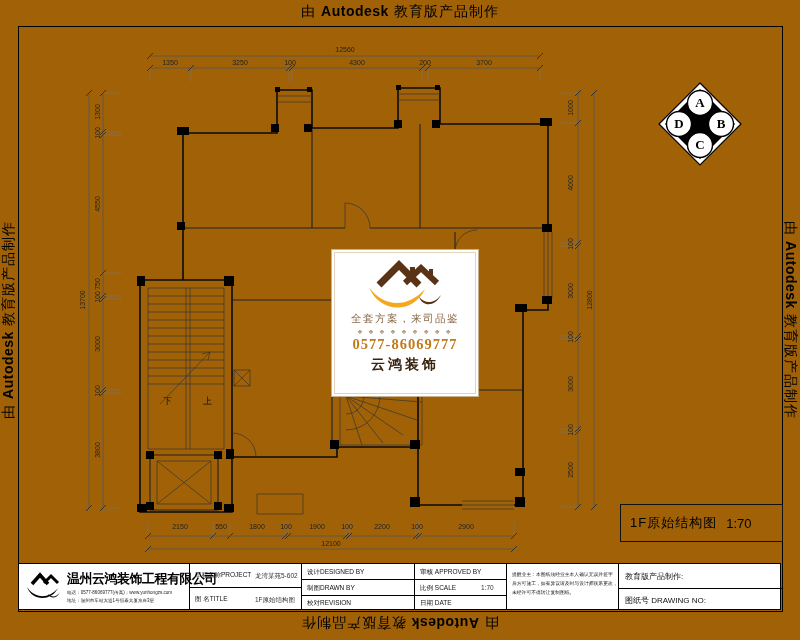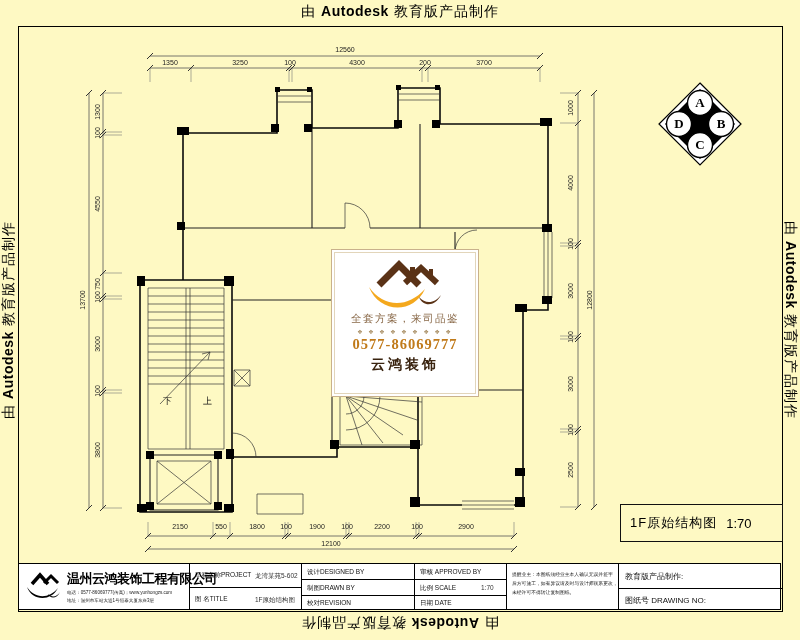--- a/index.html
+++ b/index.html
@@ -1,16 +1,16 @@
 <!DOCTYPE html>
 <html><head>
 <meta charset="utf-8">
 <style>
   html,body{margin:0;padding:0;background:#888;}
-  .canvas{position:relative;width:800px;height:640px;background:#fef9c3;overflow:hidden;
+  .canvas{position:relative;width:800px;height:640px;background:#a16207;overflow:hidden;
           font-family:"Liberation Sans",sans-serif;color:#000;}
   .abs{position:absolute;}
   
   .frame{position:absolute;left:18px;top:26px;width:763px;height:584px;border:1px solid #000;}
   
   .banner{position:absolute;font-size:14px;letter-spacing:1px;white-space:nowrap;color:#000;}
   .banner .brand{font-weight:bold;margin:0 5px;letter-spacing:0.5px;}
   .banner.top{left:400px;top:3px;transform:translateX(-50%);}
   .banner.bottom{left:400px;top:613px;transform:translateX(-50%) rotate(180deg);}
   .banner.left{left:9px;top:320px;transform:translate(-50%,-50%) rotate(-90deg);}

